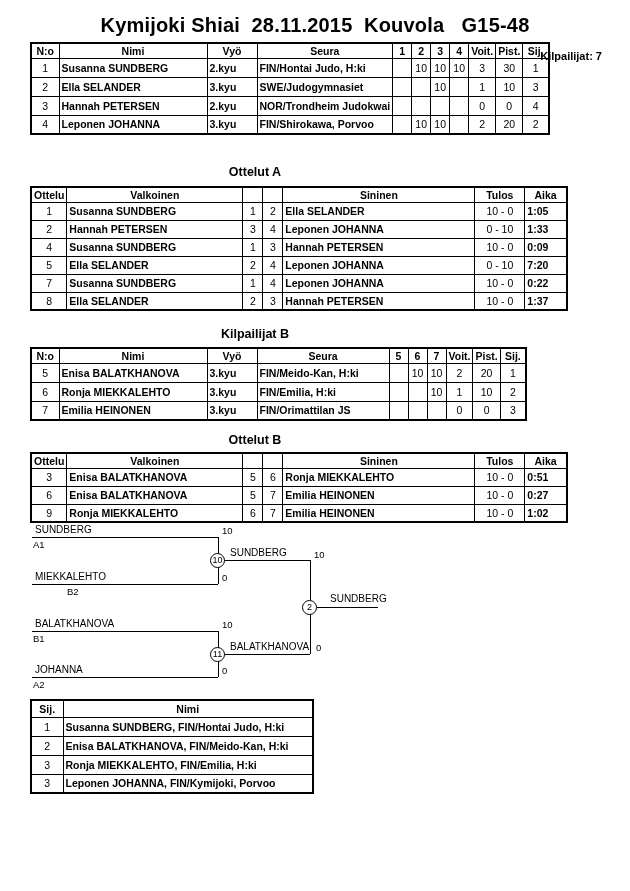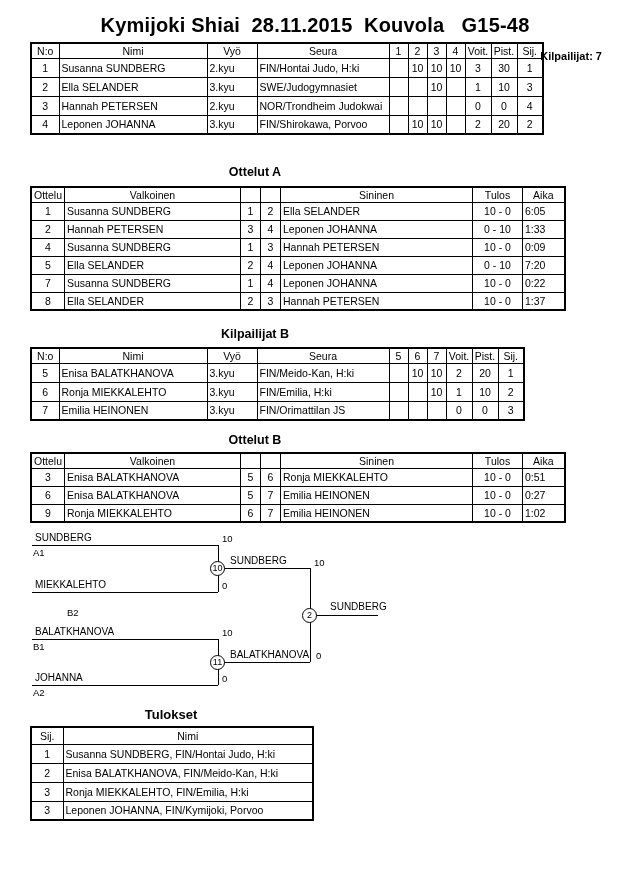--- a/index.html
+++ b/index.html
@@ -18,36 +18,36 @@
   .sec-heading { font-weight:bold; font-size:12.5px; }
   .head450 { width:450px; margin-left:30px; text-align:center; }
   .tbl {
     border-collapse:collapse; margin-left:30px; table-layout:fixed;
     border:2px solid #000;
   }
   .tbl th, .tbl td {
     border:1px solid #000; font-size:10.5px; overflow:hidden;
     white-space:nowrap; vertical-align:middle; padding:0 2px;
   }
-  .tbl th { font-weight:normal; text-align:center; height:15px; }
+  .tbl th { font-weight:bold; text-align:center; height:15px; }
   .pool td { height:19px; }
   .match td { height:18px; }
   .results td { height:19px; }
   .results th { height:17px; }
   .ca { text-align:center; }
-  .la { text-align:left; padding:0 4px; }
+  .la { text-align:left; padding:0 4px;font-weight:bold; }
   #heading-pool-a { margin-top:24px; }
   #pool-a-table { margin-top:5px; }
   #heading-matches-a { margin-top:30px; }
   #matches-a-table { margin-top:7px; }
   #heading-pool-b { margin-top:16px; }
   #pool-b-table { margin-top:6px; }
   #heading-matches-b { margin-top:12px; }
   #matches-b-table { margin-top:5px; }
-  .bracket { position:relative; margin-top:8px; height:172px; width:630px; }
+  .bracket { position:relative; margin-top:0; height:172px; width:630px; }
   .bk-name { position:absolute; font-size:10px; height:12px; line-height:12px; }
   .bk-seed { position:absolute; font-size:9.5px; height:12px; line-height:12px; }
   .bk-score { position:absolute; font-size:9.5px; height:11px; line-height:11px; }
   .hline { position:absolute; height:0; border-top:1px solid #000; }
   .vline { position:absolute; width:0; border-left:1px solid #000; }
   .bk-node {
     position:absolute; width:15px; height:15px; border:1px solid #000;
     border-radius:50%; background:#fff; font-size:9px; line-height:13px;
     text-align:center; z-index:2;
   }
@@ -170,21 +170,21 @@
       </tr>
     </thead>
     <tbody>
       <tr>
         <td class="ca">1</td>
         <td class="la">Susanna SUNDBERG</td>
         <td class="ca">1</td>
         <td class="ca">2</td>
         <td class="la">Ella SELANDER</td>
         <td class="ca">10 - 0</td>
-        <td class="la">6:05</td>
+        <td class="la">1:05</td>
       </tr>
       <tr>
         <td class="ca">2</td>
         <td class="la">Hannah PETERSEN</td>
         <td class="ca">3</td>
         <td class="ca">4</td>
         <td class="la">Leponen JOHANNA</td>
         <td class="ca">0 - 10</td>
         <td class="la">1:33</td>
       </tr>
@@ -349,21 +349,21 @@
   </table>
 
   <div class="bracket">
 
     <div class="bk-name" style="left:35px; top:1px;">SUNDBERG</div>
     <div class="hline" style="left:32px; top:14px; width:186px;"></div>
     <div class="bk-seed" style="left:33px; top:16px;">A1</div>
 
     <div class="bk-name" style="left:35px; top:48px;">MIEKKALEHTO</div>
     <div class="hline" style="left:32px; top:61px; width:186px;"></div>
-    <div class="bk-seed" style="left:33px; top:76px;padding-left:34px;">B2</div>
+    <div class="bk-seed" style="left:33px; top:63px;padding-left:34px;">B2</div>
 
     <div class="vline" style="left:218px; top:14px; height:47px;"></div>
     <div class="bk-score" style="left:222px; top:2px;">10</div>
     <div class="bk-score" style="left:222px; top:49px;">0</div>
     <div class="bk-name" style="left:230px; top:24px;">SUNDBERG</div>
     <div class="hline" style="left:218px; top:37px; width:92px;"></div>
     <div class="bk-node" style="left:210px; top:30px;">10</div>
 
     <div class="bk-name" style="left:35px; top:95px;">BALATKHANOVA</div>
     <div class="hline" style="left:32px; top:108px; width:186px;"></div>
@@ -381,21 +381,20 @@
     <div class="bk-node" style="left:210px; top:124px;">11</div>
 
     <div class="vline" style="left:310px; top:37px; height:94px;"></div>
     <div class="bk-score" style="left:314px; top:26px;">10</div>
     <div class="bk-score" style="left:316px; top:119px;">0</div>
     <div class="bk-name" style="left:330px; top:70px;">SUNDBERG</div>
     <div class="hline" style="left:310px; top:84px; width:68px;"></div>
     <div class="bk-node" style="left:302px; top:77px;">2</div>
   </div>
 
-  <div class="sec-heading" id="heading-results">Tulokset</div>
   <table class="tbl results" id="results-table">
     <colgroup>
       <col style="width:32px">
         <col style="width:250px">
     </colgroup>
     <thead>
       <tr>
         <th>Sij.</th>
         <th>Nimi</th>
       </tr>

